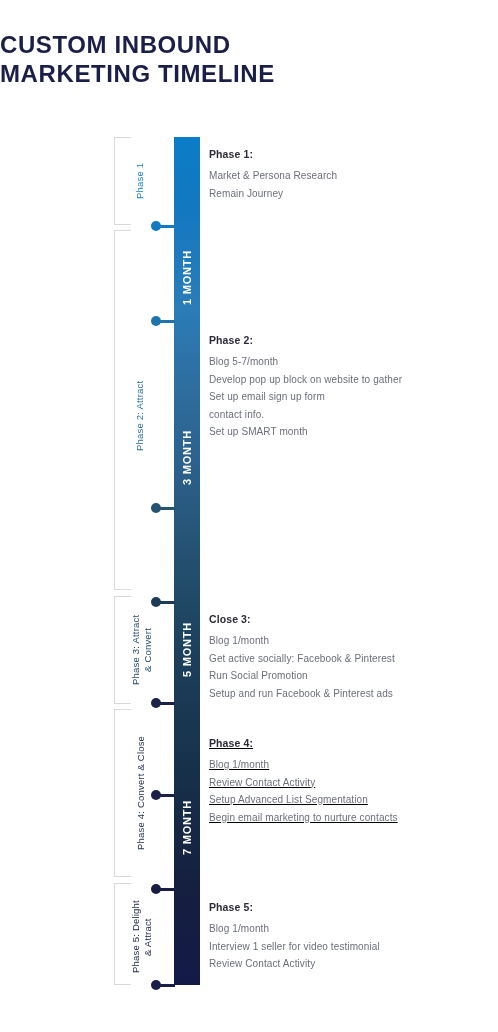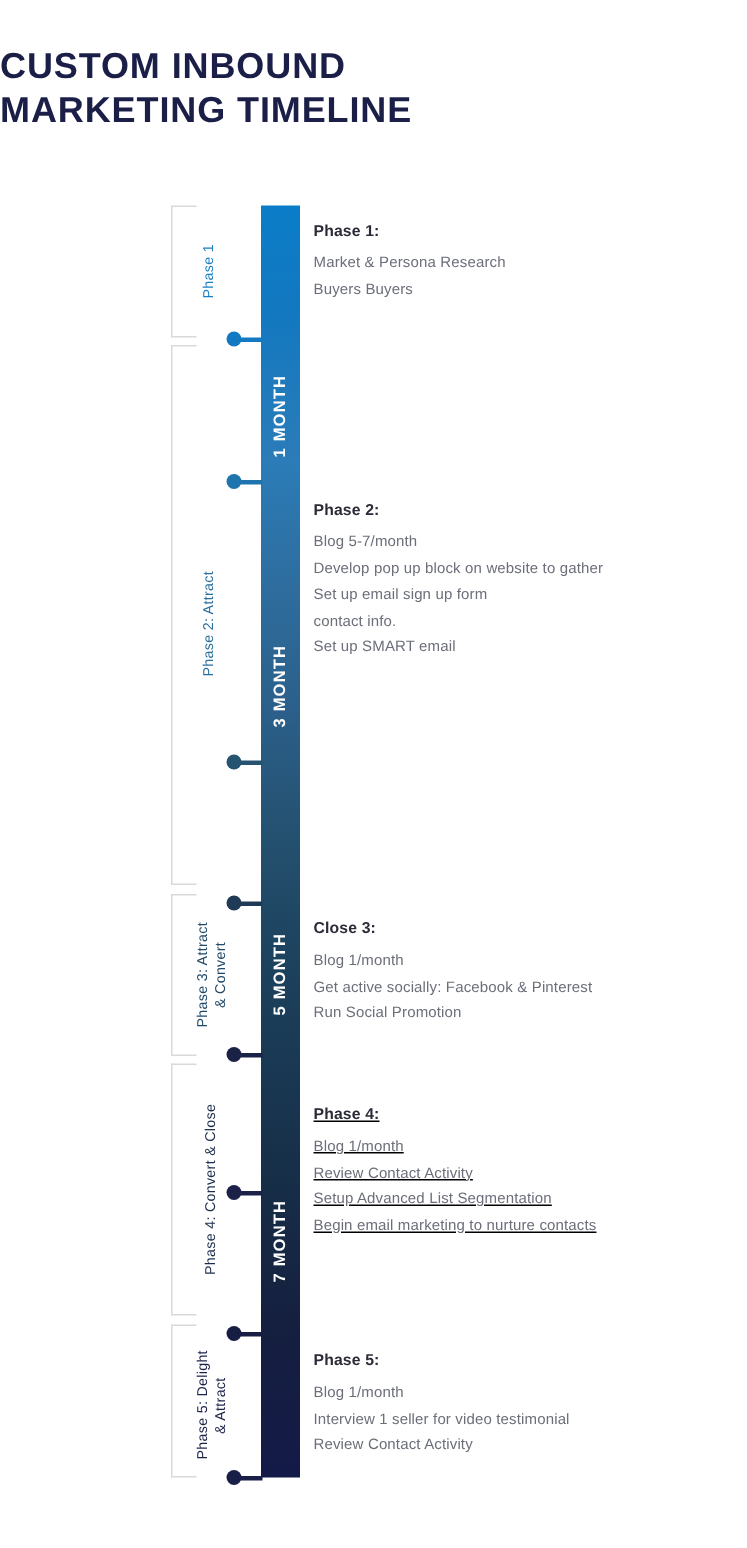--- a/index.html
+++ b/index.html
@@ -185,37 +185,38 @@
   <span class="stem" style="background:#181d44;"></span>
 </div>
 <div class="node" style="left:151px;top:980px;">
   <span class="dot" style="background:#191f46;"></span>
   <span class="stem" style="background:#191f46;"></span>
 </div>
 
 <div class="phase-block" style="top:145px;">
   <span class="phase-title">Phase 1:</span>
   <span class="phase-item">Market &amp; Persona Research</span>
-  <span class="phase-item">Buyers Buyers</span>
+  <span class="phase-item">Remain Journey</span>
 </div>
 
 <div class="phase-block" style="top:331px;">
   <span class="phase-title">Phase 2:</span>
   <span class="phase-item">Blog 5-7/month</span>
   <span class="phase-item">Develop pop up block on website to gather</span>
   <span class="phase-item">Set up email sign up form</span>
   <span class="phase-item">contact info.</span>
-  <span class="phase-item">Set up SMART email</span>
+  <span class="phase-item">Set up SMART month</span>
 </div>
 
 <div class="phase-block" style="top:610px;">
   <span class="phase-title">Close 3:</span>
   <span class="phase-item">Blog 1/month</span>
   <span class="phase-item">Get active socially: Facebook &amp; Pinterest</span>
   <span class="phase-item">Run Social Promotion</span>
+  <span class="phase-item">Setup and run Facebook &amp; Pinterest ads</span>
 </div>
 
 <div class="phase-block" style="top:734px;text-decoration:underline;">
   <span class="phase-title">Phase 4:</span>
   <span class="phase-item">Blog 1/month</span>
   <span class="phase-item">Review Contact Activity</span>
   <span class="phase-item">Setup Advanced List Segmentation</span>
   <span class="phase-item">Begin email marketing to nurture contacts</span>
 </div>
 

